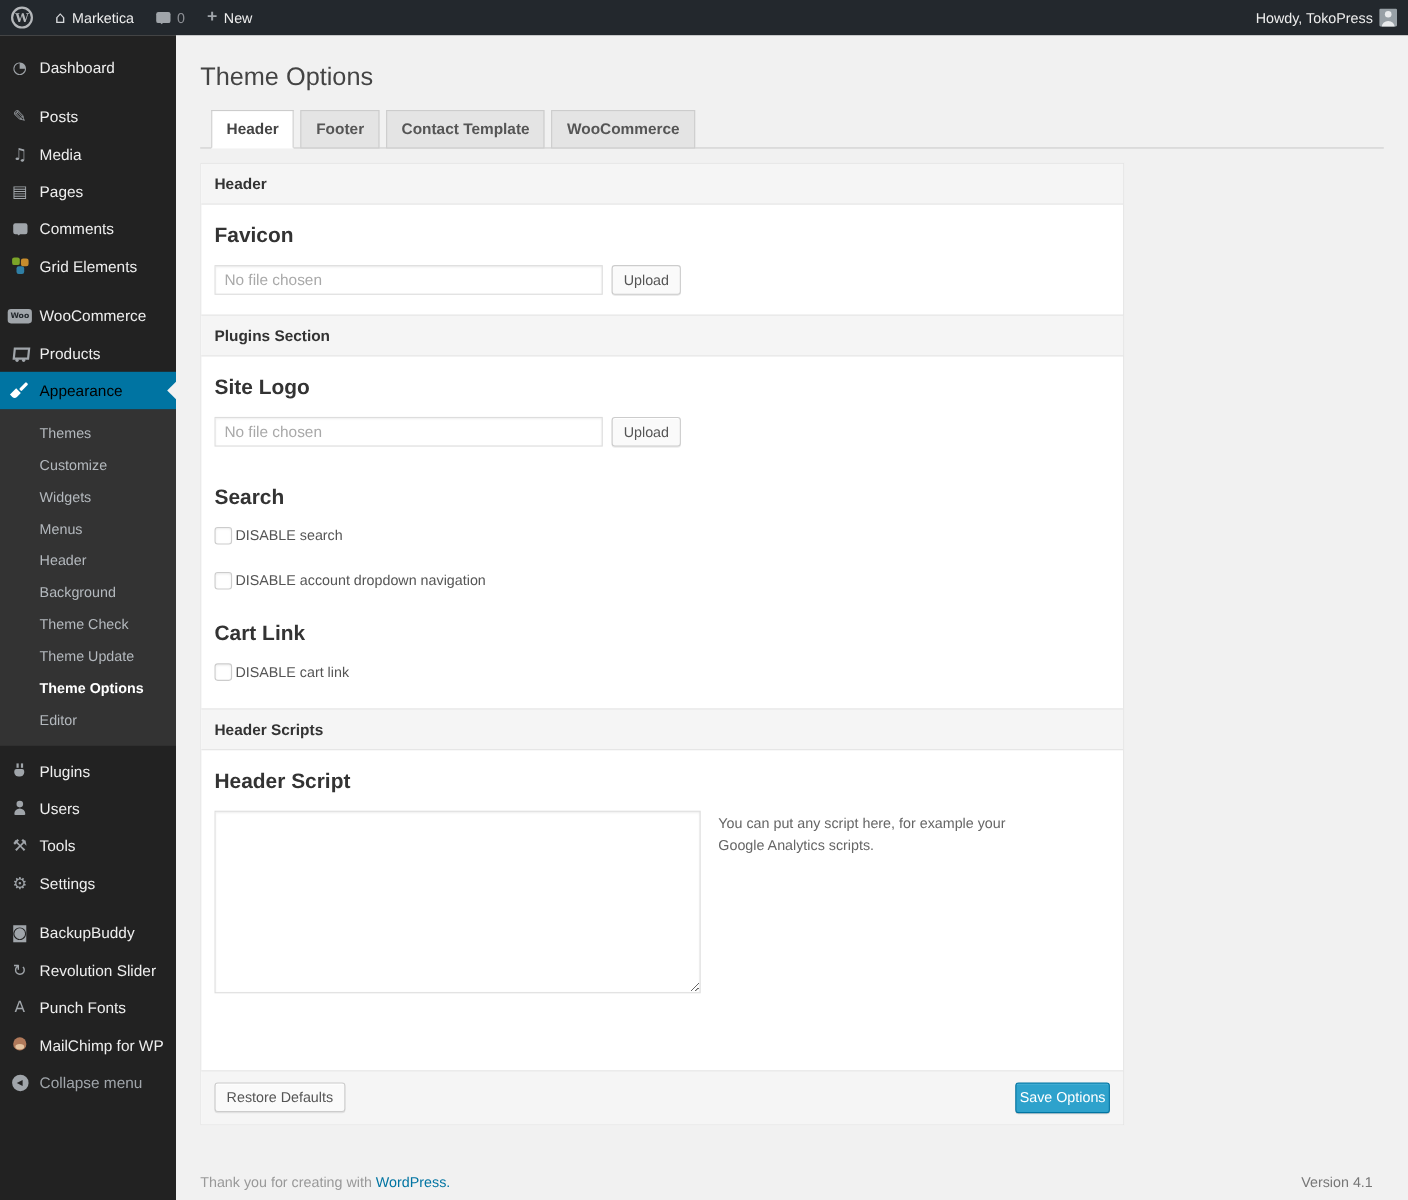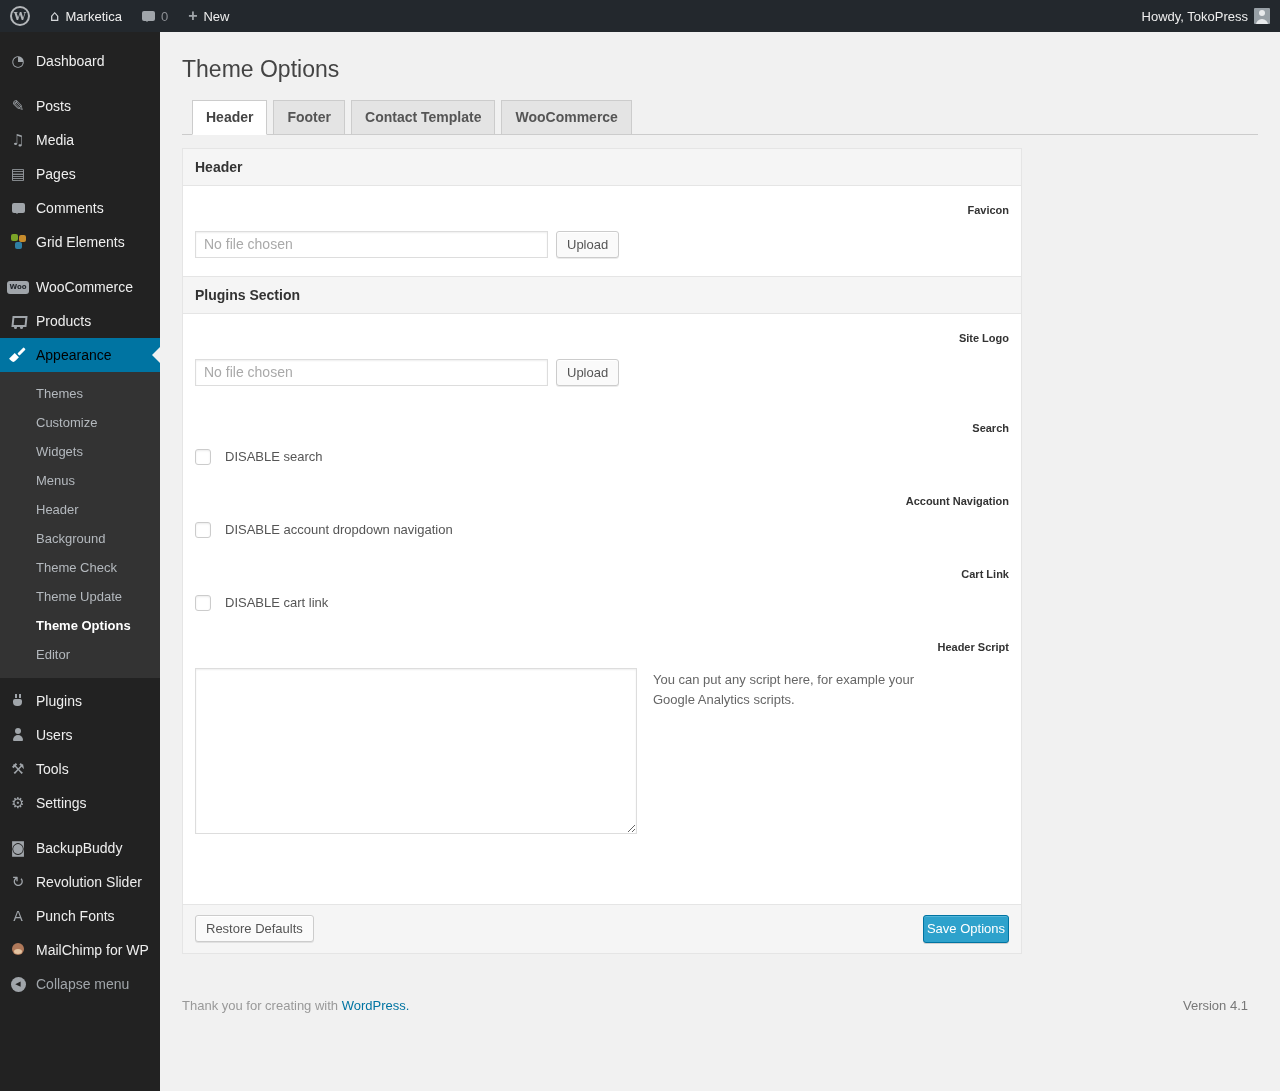--- a/index.html
+++ b/index.html
@@ -82,35 +82,35 @@
   }
   .tab.active { background:#fff; border-bottom-color:#fff; color:#444; }
 
   .panel { width:840px; background:#fff; border:1px solid #e5e5e5; margin-top:13px; }
   .section-title {
     background:#f5f5f5; padding:10px 12px; font-size:14px; font-weight:700; color:#333;
     border-top:1px solid #e5e5e5; border-bottom:1px solid #e5e5e5;
   }
   .panel > .section-title:first-child { border-top:none; }
   .field { padding:0 12px; }
-  .field-label { display:block; font-weight:700; font-size:11px; color:#333; margin:18px 0 15px;text-align:right; }
+  .field-label { display:block; font-weight:700; font-size:19px; color:#333; margin:18px 0 15px; }
   .file-row { display:flex; gap:8px; padding-bottom:18px; }
   .file-input {
     width:353px; height:27px; border:1px solid #ddd; padding:3px 8px; font-size:14px; color:#ef4444;
     background:#fff; box-shadow:inset 0 1px 2px rgba(0,0,0,0.07); border-radius:0; outline:none;
     font-family:"Liberation Sans","DejaVu Sans",sans-serif;
   }
   .file-input::placeholder { color:#a9a9a9; opacity:1; }
   .button {
     height:27px; padding:0 10px; background:#fafafa; border:1px solid #ccc; border-radius:3px;
     color:#555; font-size:13px; cursor:pointer; line-height:25px;
     box-shadow:inset 0 1px 0 #fff, 0 1px 0 rgba(0,0,0,0.08);
     font-family:"Liberation Sans","DejaVu Sans",sans-serif;
   }
-  .check-row { display:flex; align-items:center; gap:14px; margin:0 0 13px; padding-bottom:12px; }
+  .check-row { display:flex; align-items:center; gap:3px; margin:0 0 13px; padding-bottom:12px; }
   .checkbox {
     width:16px; height:16px; min-width:16px; background:#fff; border:1px solid #ccc; border-radius:3px;
     box-shadow:inset 0 1px 2px rgba(0,0,0,0.08); cursor:pointer; display:inline-block;
   }
   .check-label { font-size:13px; color:#555; }
 
   .script-row { display:flex; align-items:flex-start; gap:16px; padding-bottom:48px; }
   .script-textarea {
     width:442px; height:166px; border:1px solid #ddd; background:#fff; resize:both;
     box-shadow:inset 0 1px 2px rgba(0,0,0,0.07); outline:none; padding:4px 8px;
@@ -307,34 +307,34 @@
       </div>
     </div>
     <div class="field">
       <label class="field-label">Search</label>
       <div class="check-row">
         <span class="checkbox"></span>
         <span class="check-label">DISABLE search</span>
       </div>
     </div>
     <div class="field">
-      <label class="field-label">Account Navigation</label>
       <div class="check-row">
         <span class="checkbox"></span>
         <span class="check-label">DISABLE account dropdown navigation</span>
       </div>
     </div>
     <div class="field">
       <label class="field-label">Cart Link</label>
       <div class="check-row">
         <span class="checkbox"></span>
         <span class="check-label">DISABLE cart link</span>
       </div>
     </div>
 
+    <div class="section-title">Header Scripts</div>
     <div class="field">
       <label class="field-label">Header Script</label>
       <div class="script-row">
         <textarea class="script-textarea" style=""></textarea>
         <div class="hint">You can put any script here, for example your Google Analytics scripts.</div>
       </div>
     </div>
 
     <div class="panel-footer">
       <button class="button">Restore Defaults</button>

